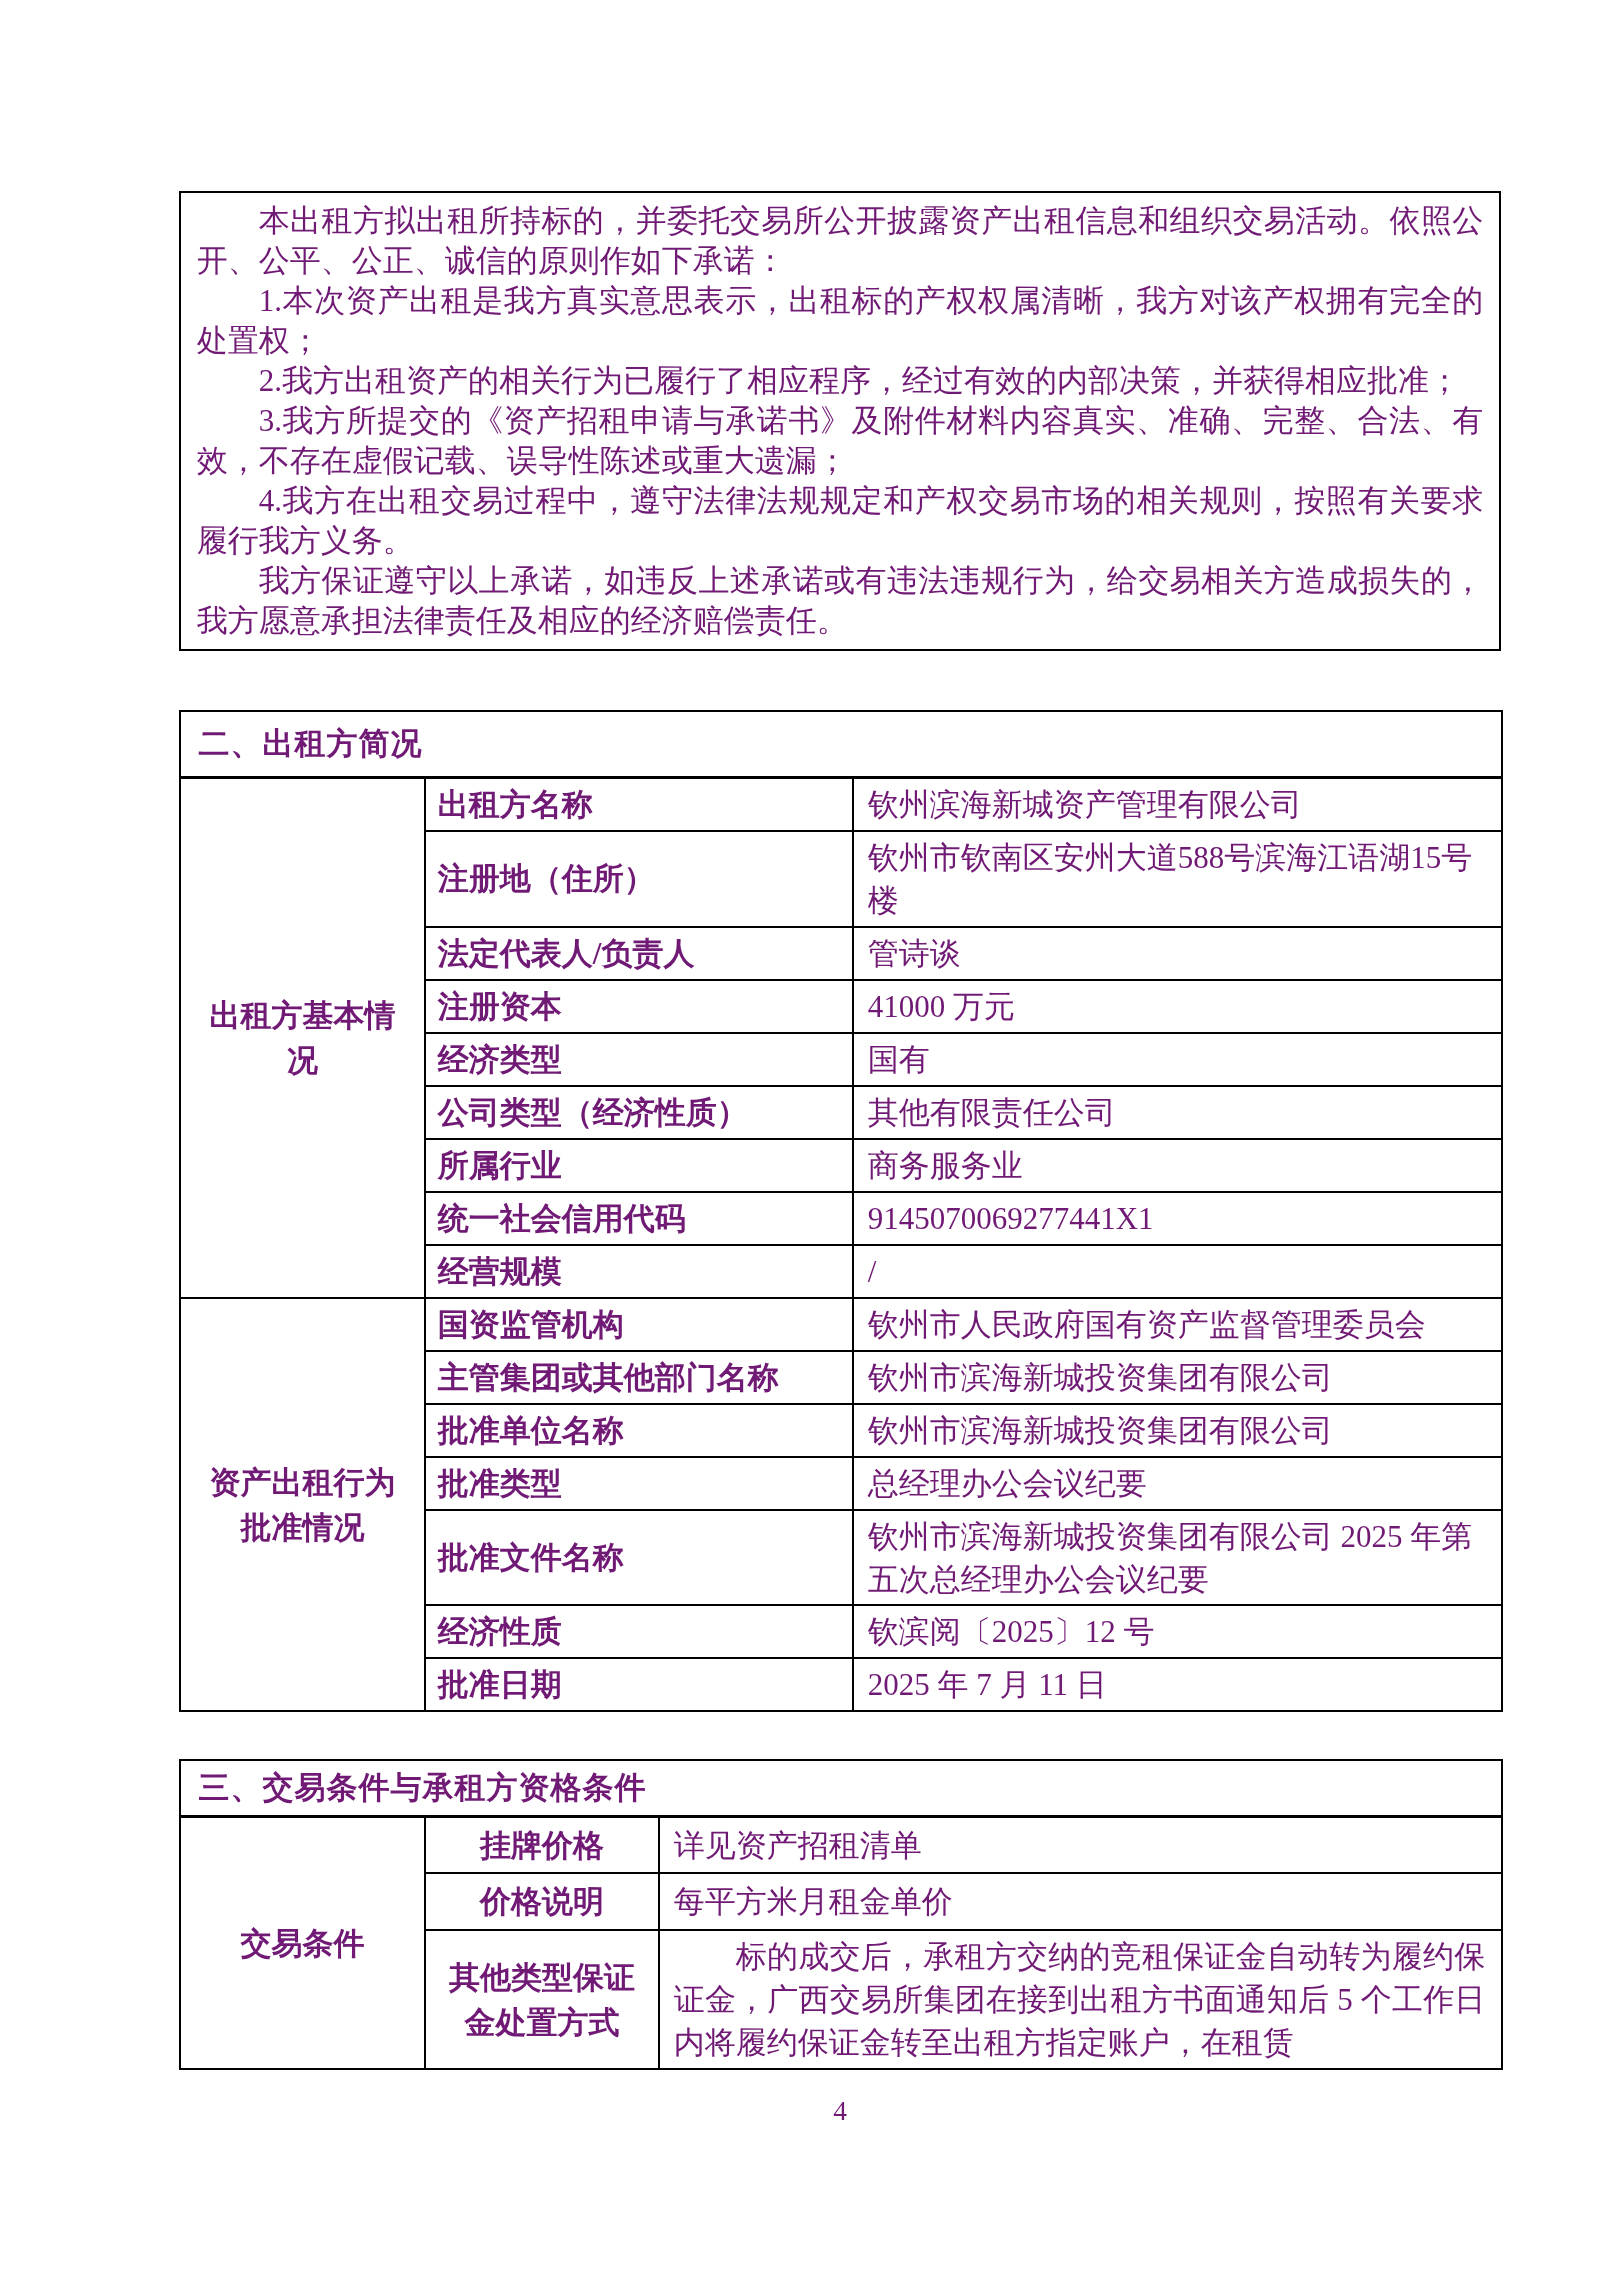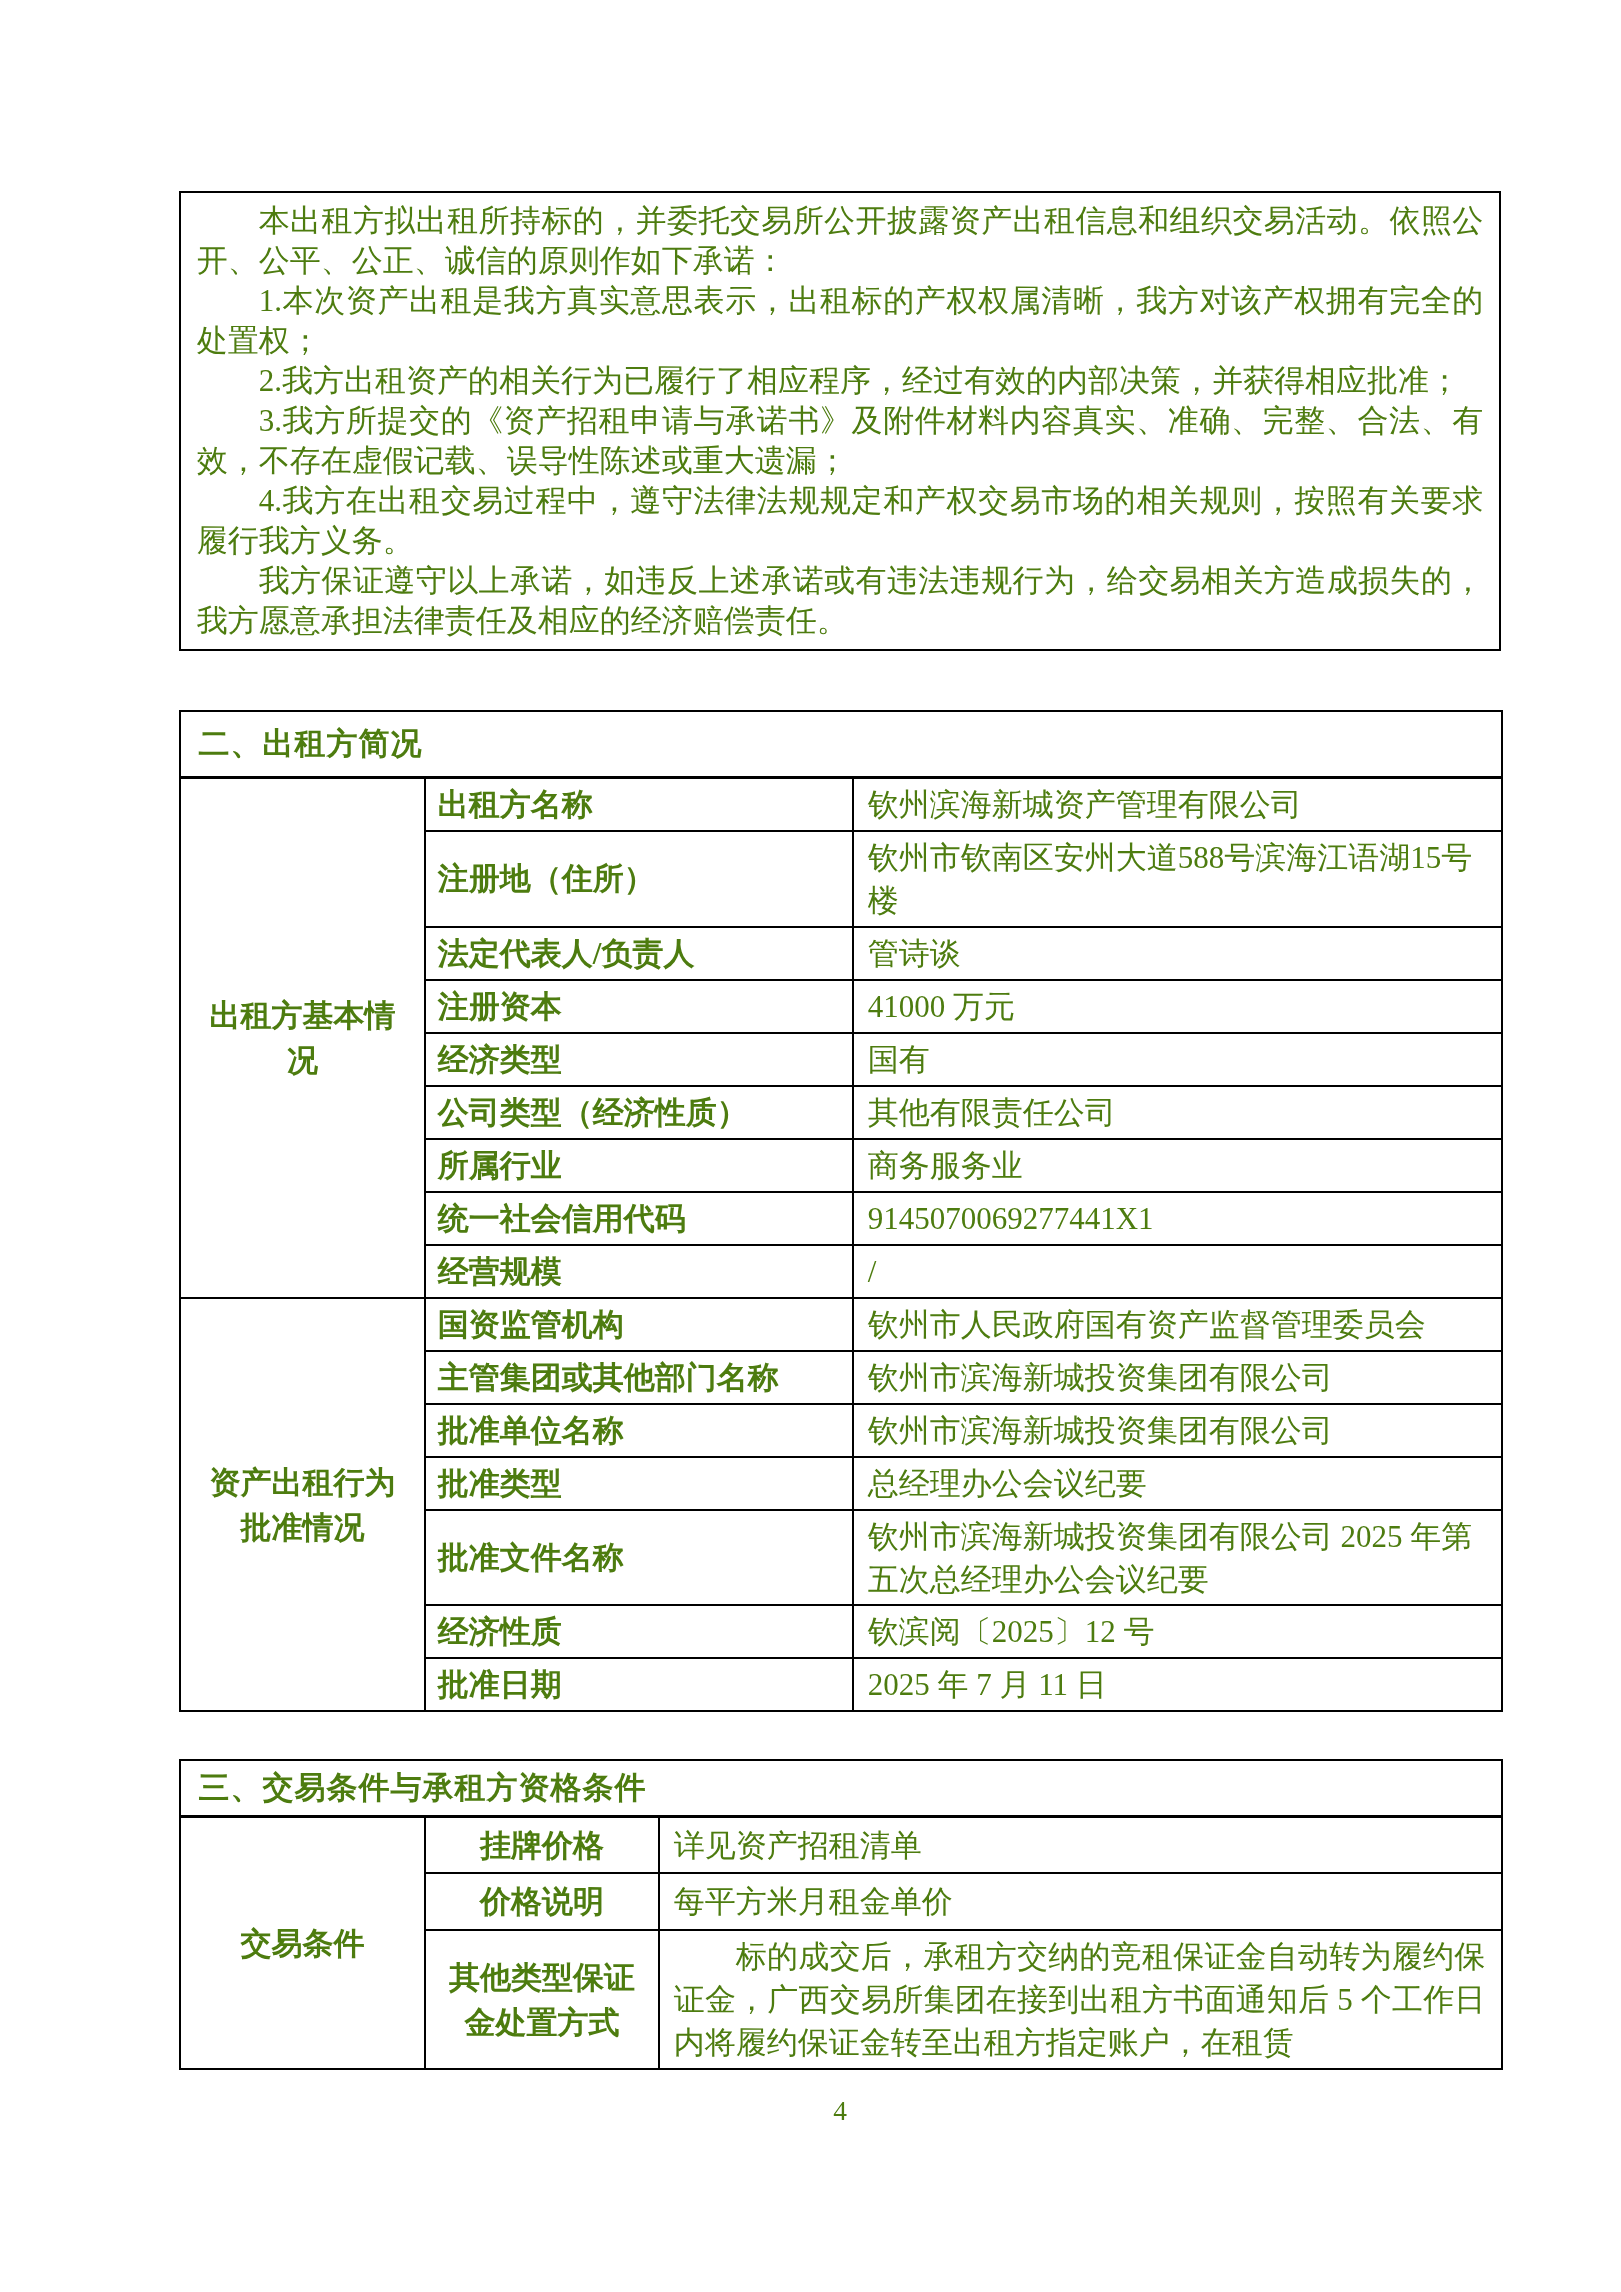--- a/index.html
+++ b/index.html
@@ -3,21 +3,21 @@
 <meta charset="utf-8">
 <style>
   html, body { margin: 0; padding: 0; background: #ffffff; }
   .page {
     position: relative;
     width: 1621px;
     height: 2293px;
     background: #ffffff;
     overflow: hidden;
     font-family: "Liberation Serif", "DejaVu Serif", serif;
-    color: #4d7c0f;
+    color: #701a75;
   }
   .content {
     position: absolute;
     left: 179px;
     top: 0;
     width: 1322px;
   }
   
   .commitment-box {
     box-sizing: border-box;

